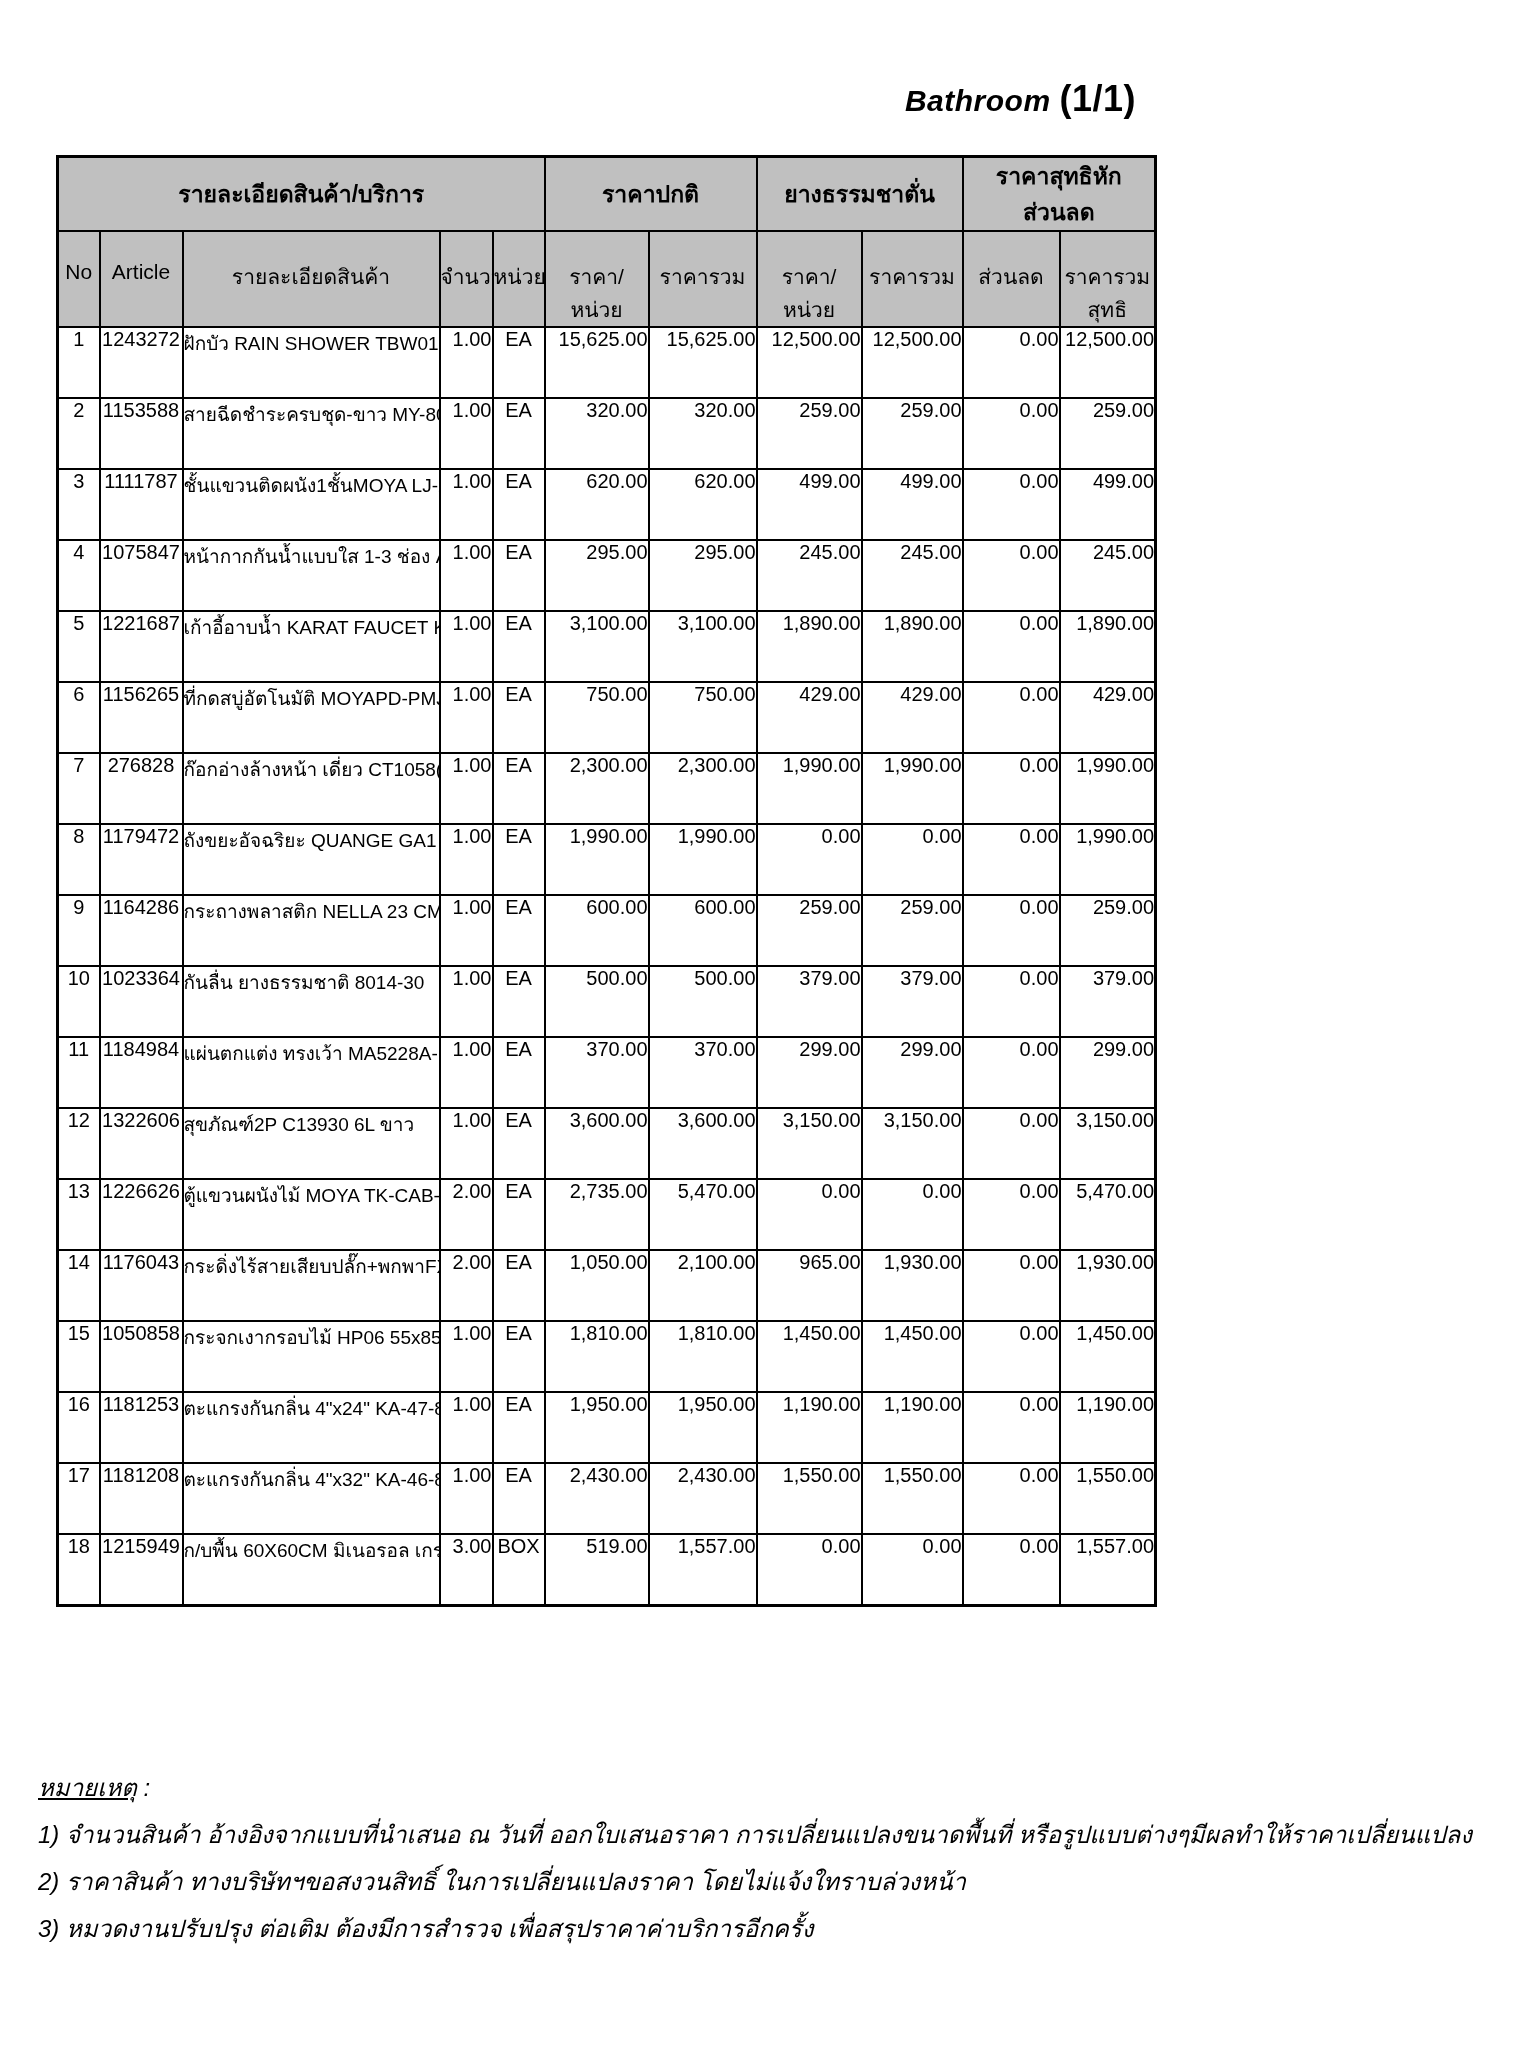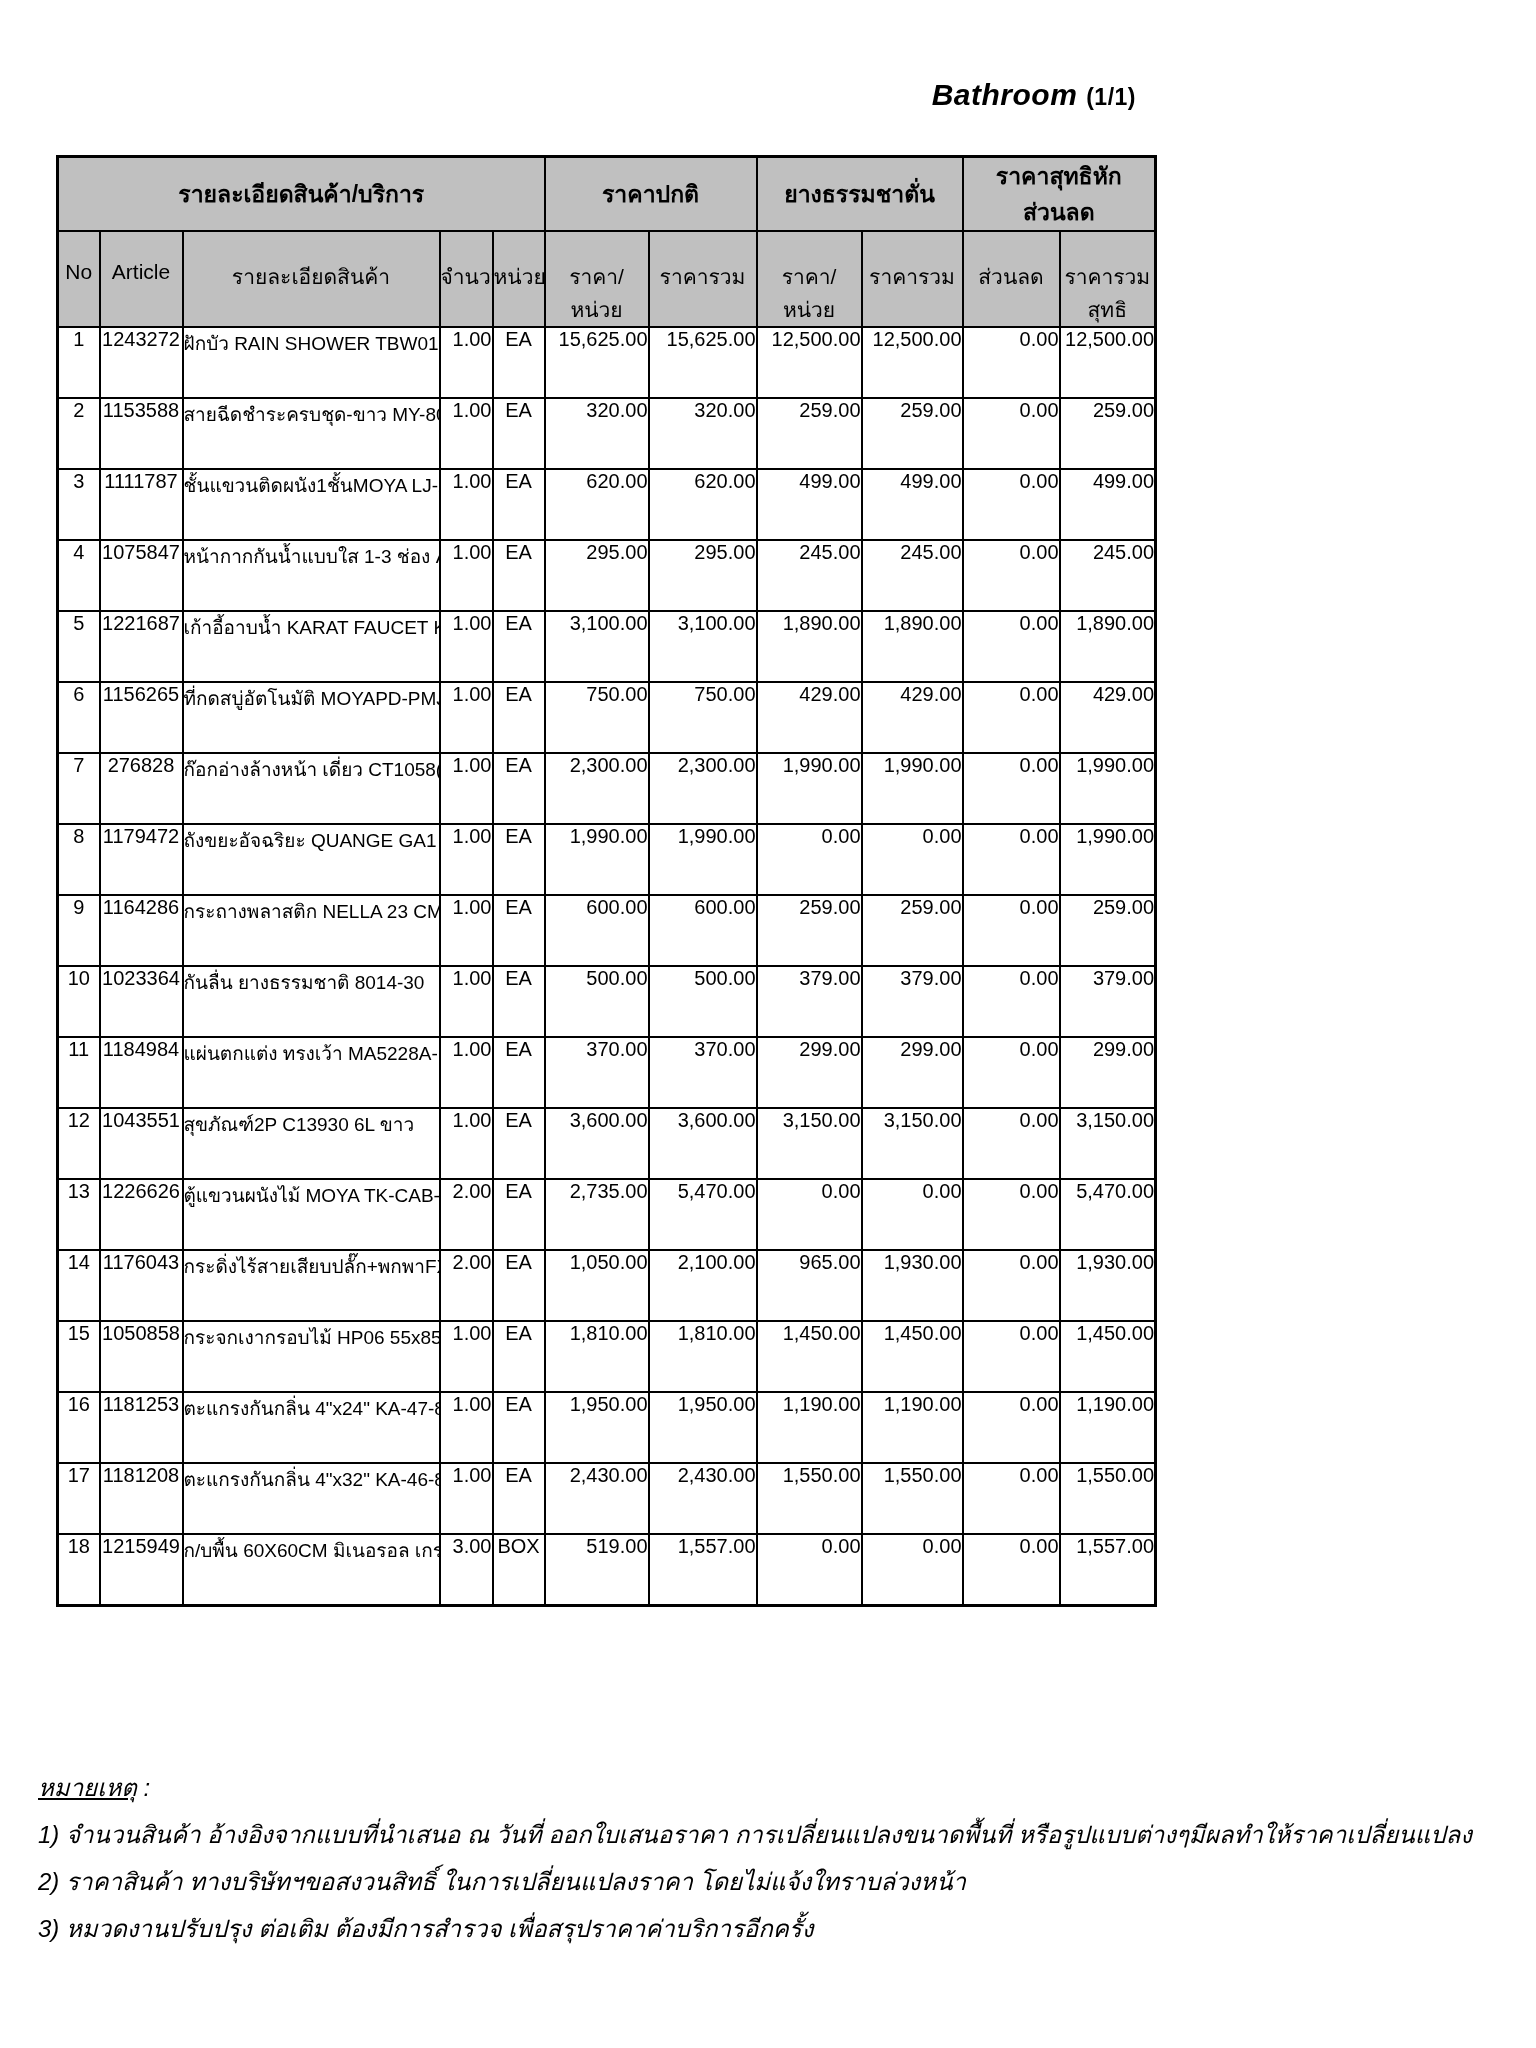--- a/index.html
+++ b/index.html
@@ -14,21 +14,21 @@
   .doc-title{
     position:absolute;
     top:78px;
     left:0;
     width:1136px;
     text-align:right;
     font-size:30px;
     letter-spacing:0.5px;
   }
   .doc-title .t-name{font-weight:bold;font-style:italic;}
-  .doc-title .t-page{font-weight:bold;font-size:23px;}
+  .doc-title .t-page{font-weight:bold;font-size:36px;}
   table.quote{
     position:absolute;
     left:56px;
     top:155px;
     width:1098px;
     border-collapse:collapse;
     table-layout:fixed;
     border:3px solid #000;
   }
   table.quote th, table.quote td{
@@ -281,21 +281,21 @@
           <td class="c-unit">EA</td>
           <td class="c-num">370.00</td>
           <td class="c-num">370.00</td>
           <td class="c-num">299.00</td>
           <td class="c-num">299.00</td>
           <td class="c-num">0.00</td>
           <td class="c-num">299.00</td>
         </tr>
         <tr>
           <td class="c-no">12</td>
-          <td class="c-article">1043551</td>
+          <td class="c-article">1322606</td>
           <td class="c-desc">สุขภัณฑ์2P C13930 6L ขาว</td>
           <td class="c-qty">1.00</td>
           <td class="c-unit">EA</td>
           <td class="c-num">3,600.00</td>
           <td class="c-num">3,600.00</td>
           <td class="c-num">3,150.00</td>
           <td class="c-num">3,150.00</td>
           <td class="c-num">0.00</td>
           <td class="c-num">3,150.00</td>
         </tr>

